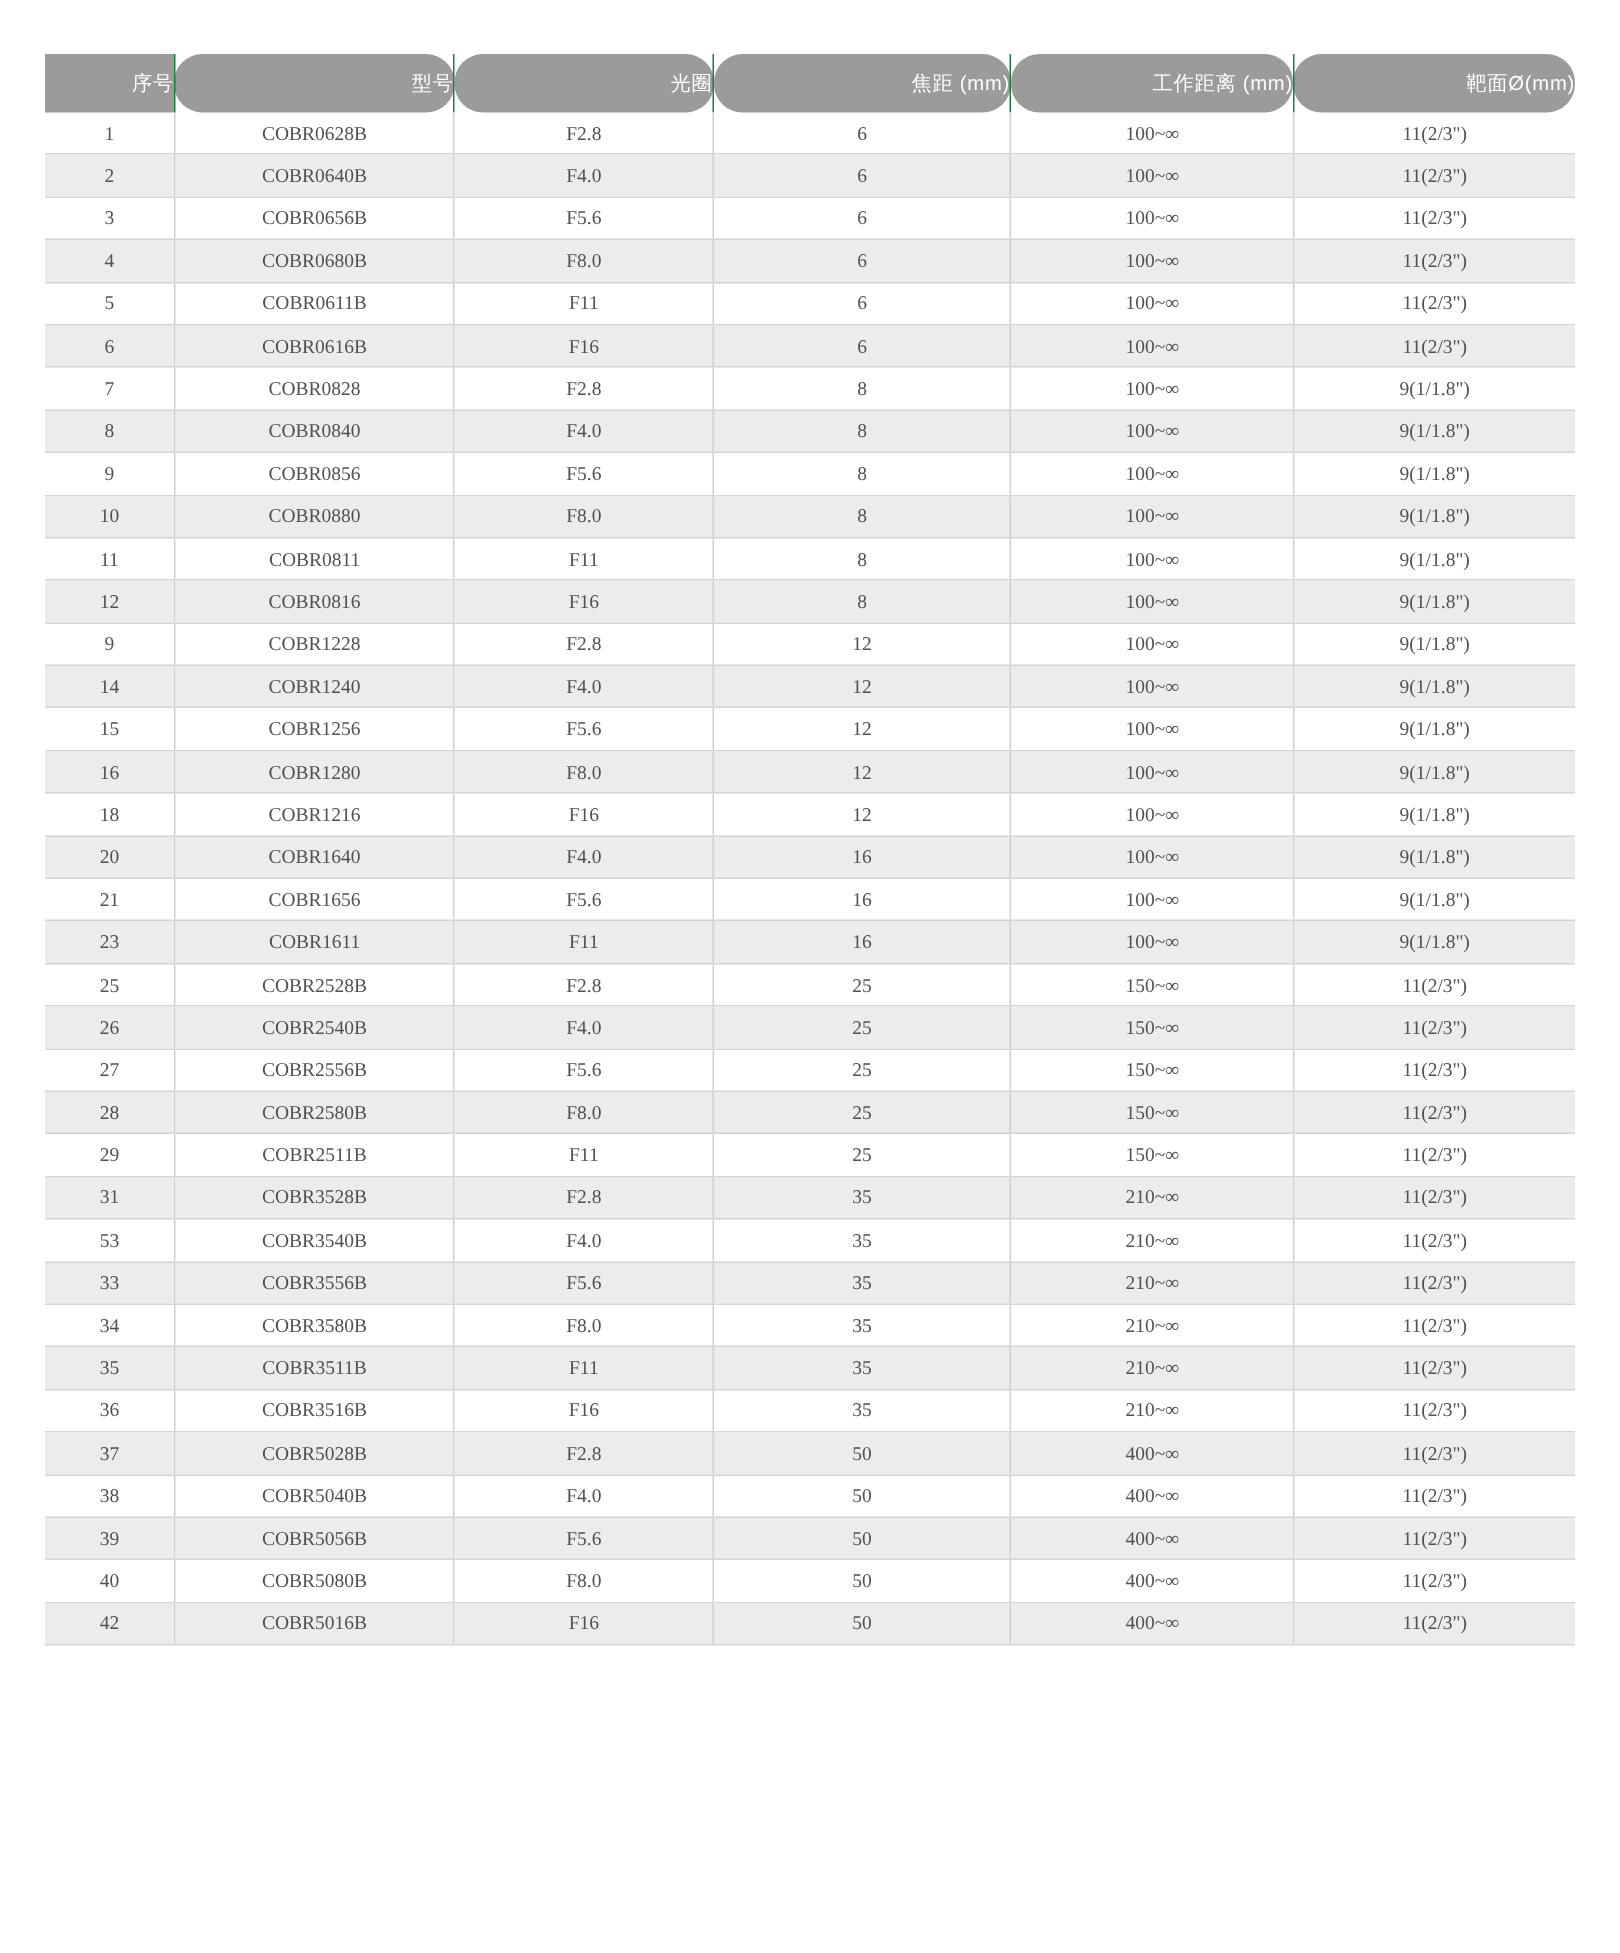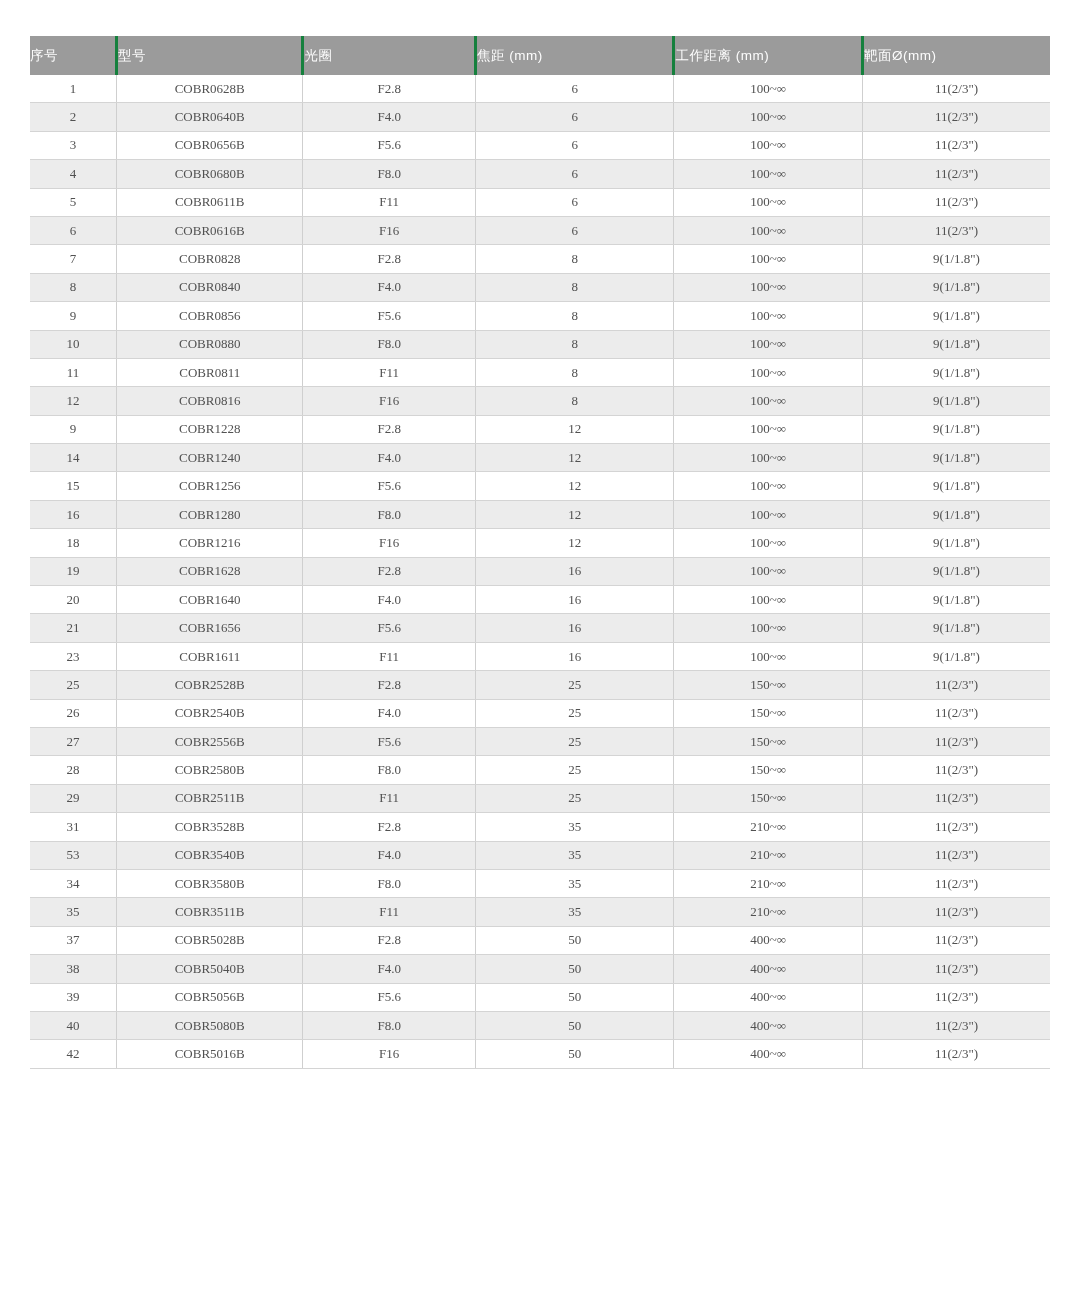--- a/index.html
+++ b/index.html
@@ -20,27 +20,28 @@
     width: 1020px;
     border-collapse: collapse;
     table-layout: fixed;
   }
   thead th {
     background: #9b9b9b;
     color: #fdfdfd;
     font-weight: 400;
     font-size: 13.5px;
     height: 39px;
-    text-align: left;
+    text-align: right;
     vertical-align: middle;
     padding: 0;
     letter-spacing: 0.5px;
   }
   thead th + th {
-    border-left: 3px solid #15803d;
+    border-left: 1px solid #15803d;
+    border-radius: 19px;
   }
   tbody td {
     font-family: "Liberation Serif", "DejaVu Serif", serif;
     font-size: 13px;
     color: #515151;
     height: 27.4px;
     text-align: center;
     vertical-align: middle;
     padding: 0;
     border-bottom: 1px solid #d4d4d4;
@@ -217,28 +218,20 @@
   </tr>
         <tr>
     <td>18</td>
     <td>COBR1216</td>
     <td>F16</td>
     <td>12</td>
     <td>100~∞</td>
     <td>9(1/1.8")</td>
   </tr>
         <tr>
-    <td>19</td>
-    <td>COBR1628</td>
-    <td>F2.8</td>
-    <td>16</td>
-    <td>100~∞</td>
-    <td>9(1/1.8")</td>
-  </tr>
-        <tr>
     <td>20</td>
     <td>COBR1640</td>
     <td>F4.0</td>
     <td>16</td>
     <td>100~∞</td>
     <td>9(1/1.8")</td>
   </tr>
         <tr>
     <td>21</td>
     <td>COBR1656</td>
@@ -305,31 +298,47 @@
   </tr>
         <tr>
     <td>53</td>
     <td>COBR3540B</td>
     <td>F4.0</td>
     <td>35</td>
     <td>210~∞</td>
     <td>11(2/3")</td>
   </tr>
         <tr>
+    <td>33</td>
+    <td>COBR3556B</td>
+    <td>F5.6</td>
+    <td>35</td>
+    <td>210~∞</td>
+    <td>11(2/3")</td>
+  </tr>
+        <tr>
     <td>34</td>
     <td>COBR3580B</td>
     <td>F8.0</td>
     <td>35</td>
     <td>210~∞</td>
     <td>11(2/3")</td>
   </tr>
         <tr>
     <td>35</td>
     <td>COBR3511B</td>
     <td>F11</td>
+    <td>35</td>
+    <td>210~∞</td>
+    <td>11(2/3")</td>
+  </tr>
+        <tr>
+    <td>36</td>
+    <td>COBR3516B</td>
+    <td>F16</td>
     <td>35</td>
     <td>210~∞</td>
     <td>11(2/3")</td>
   </tr>
         <tr>
     <td>37</td>
     <td>COBR5028B</td>
     <td>F2.8</td>
     <td>50</td>
     <td>400~∞</td>

